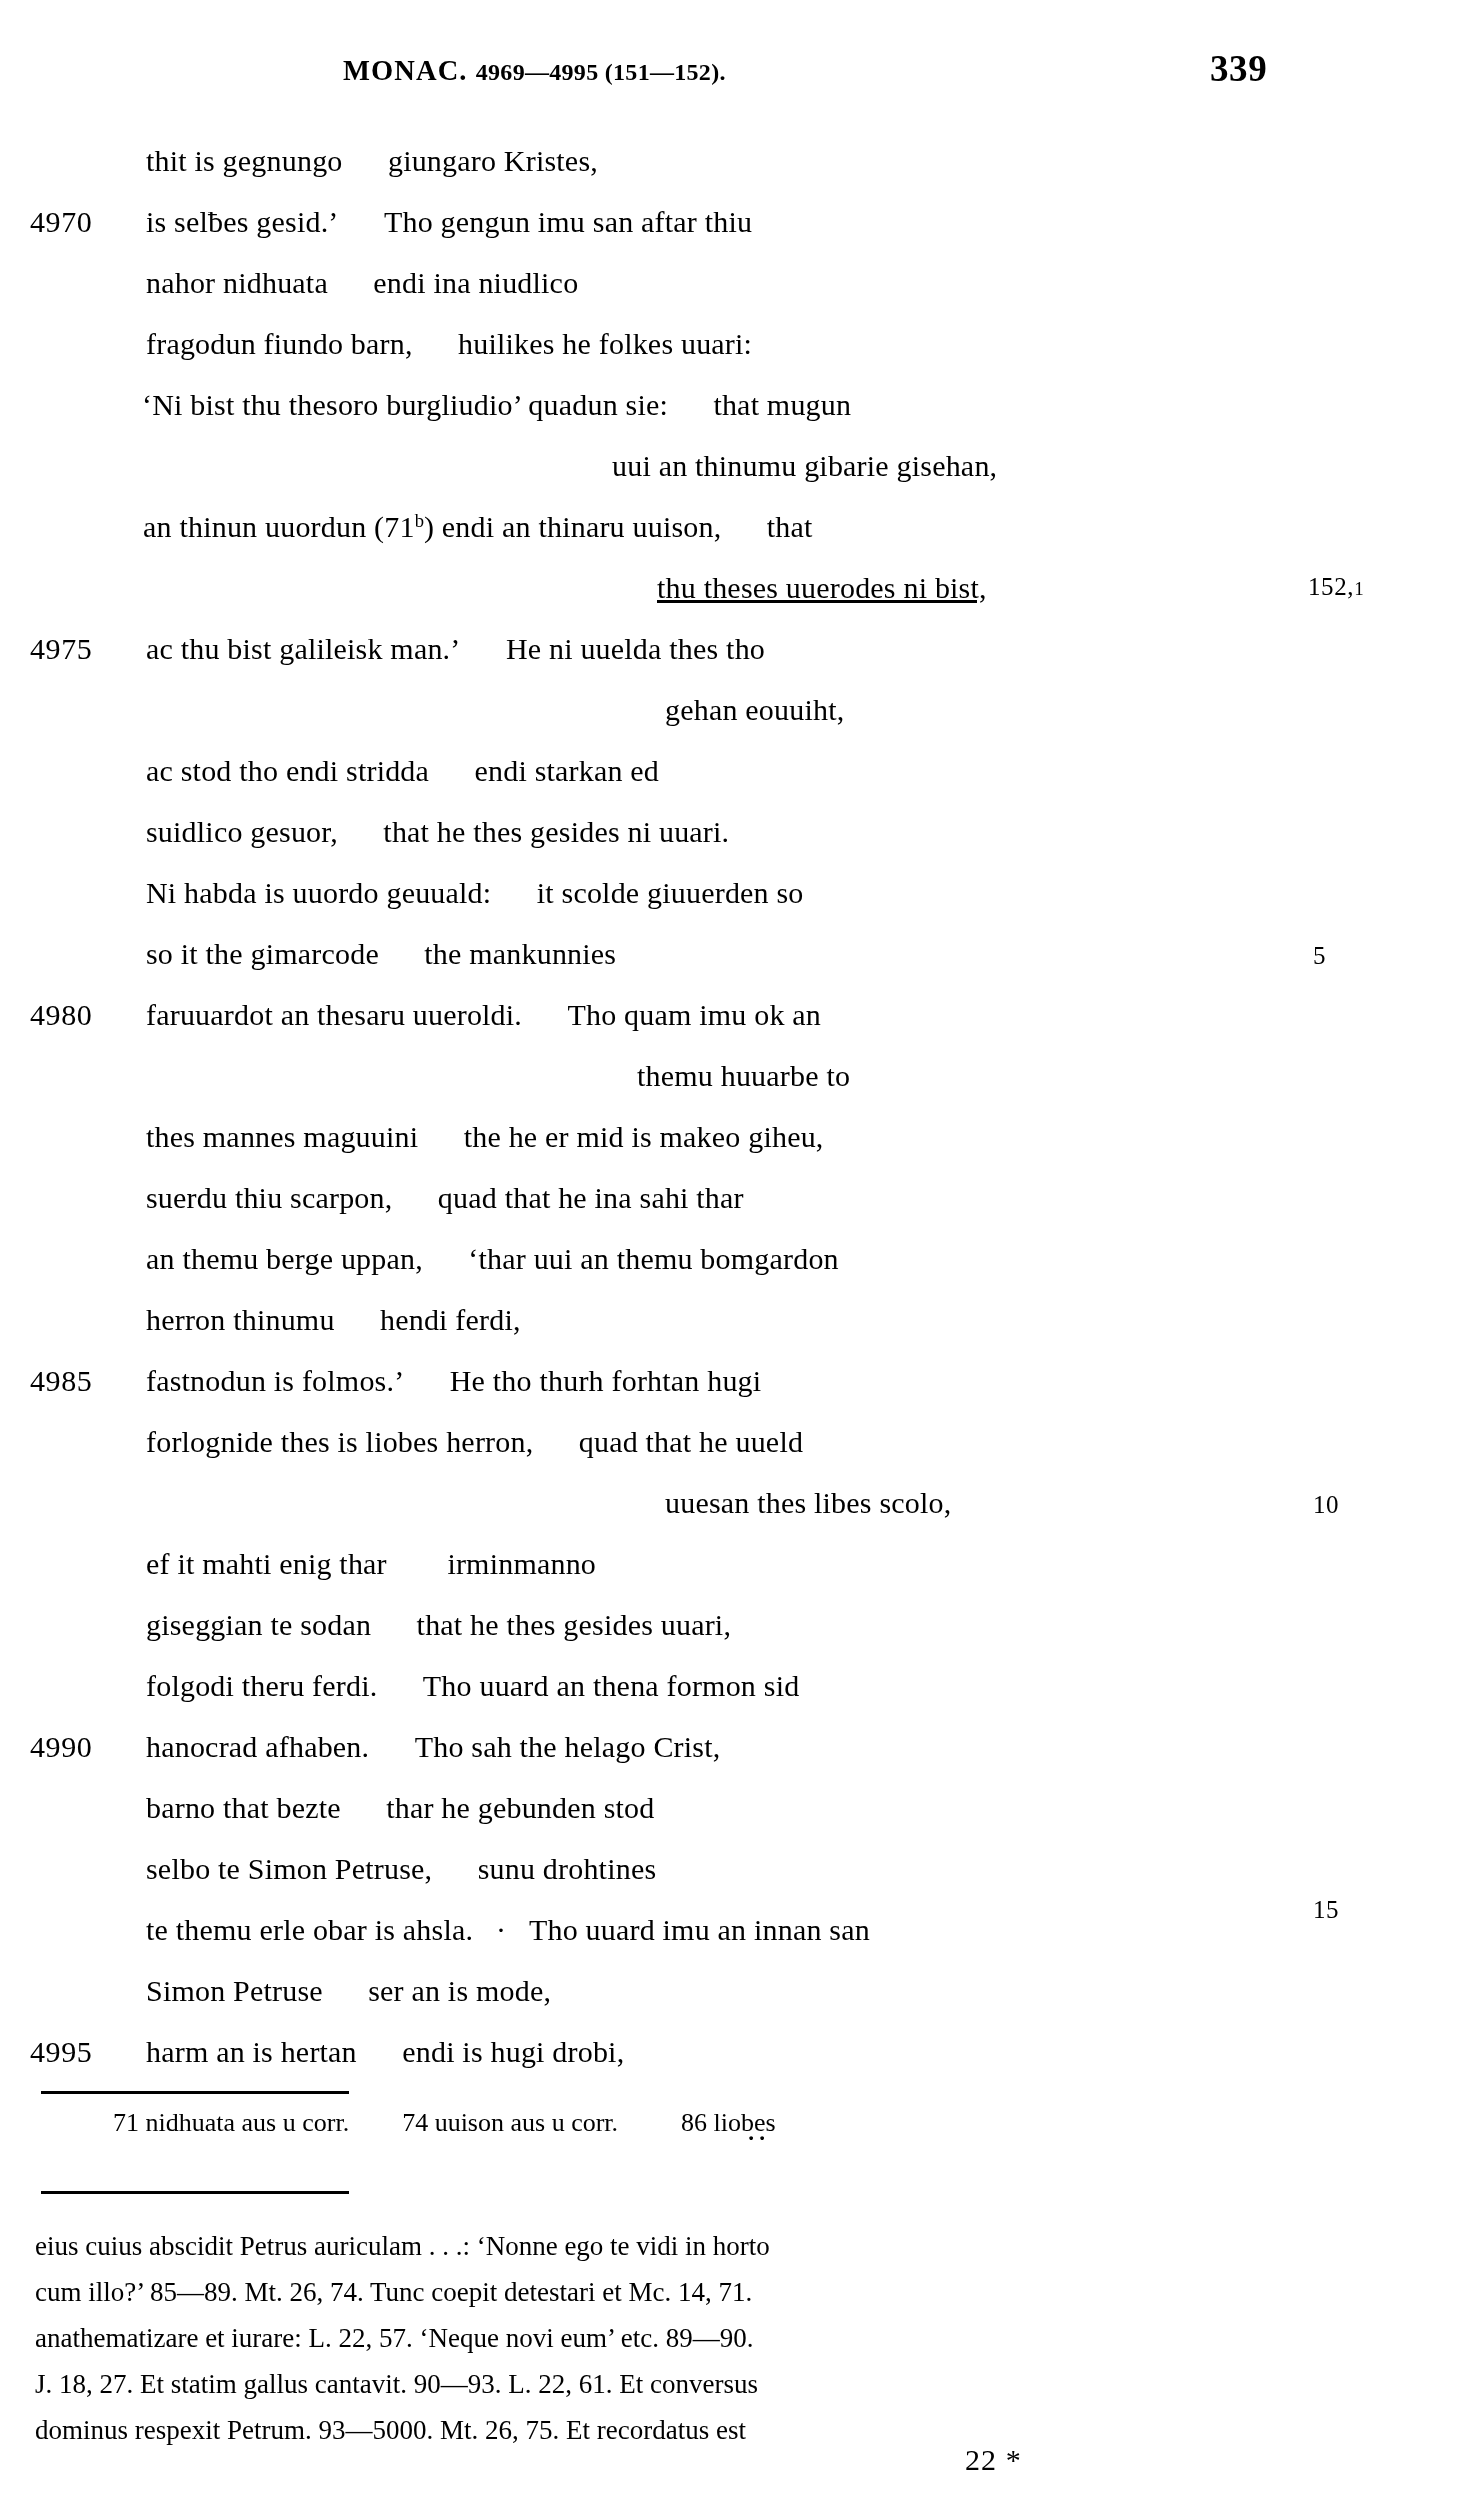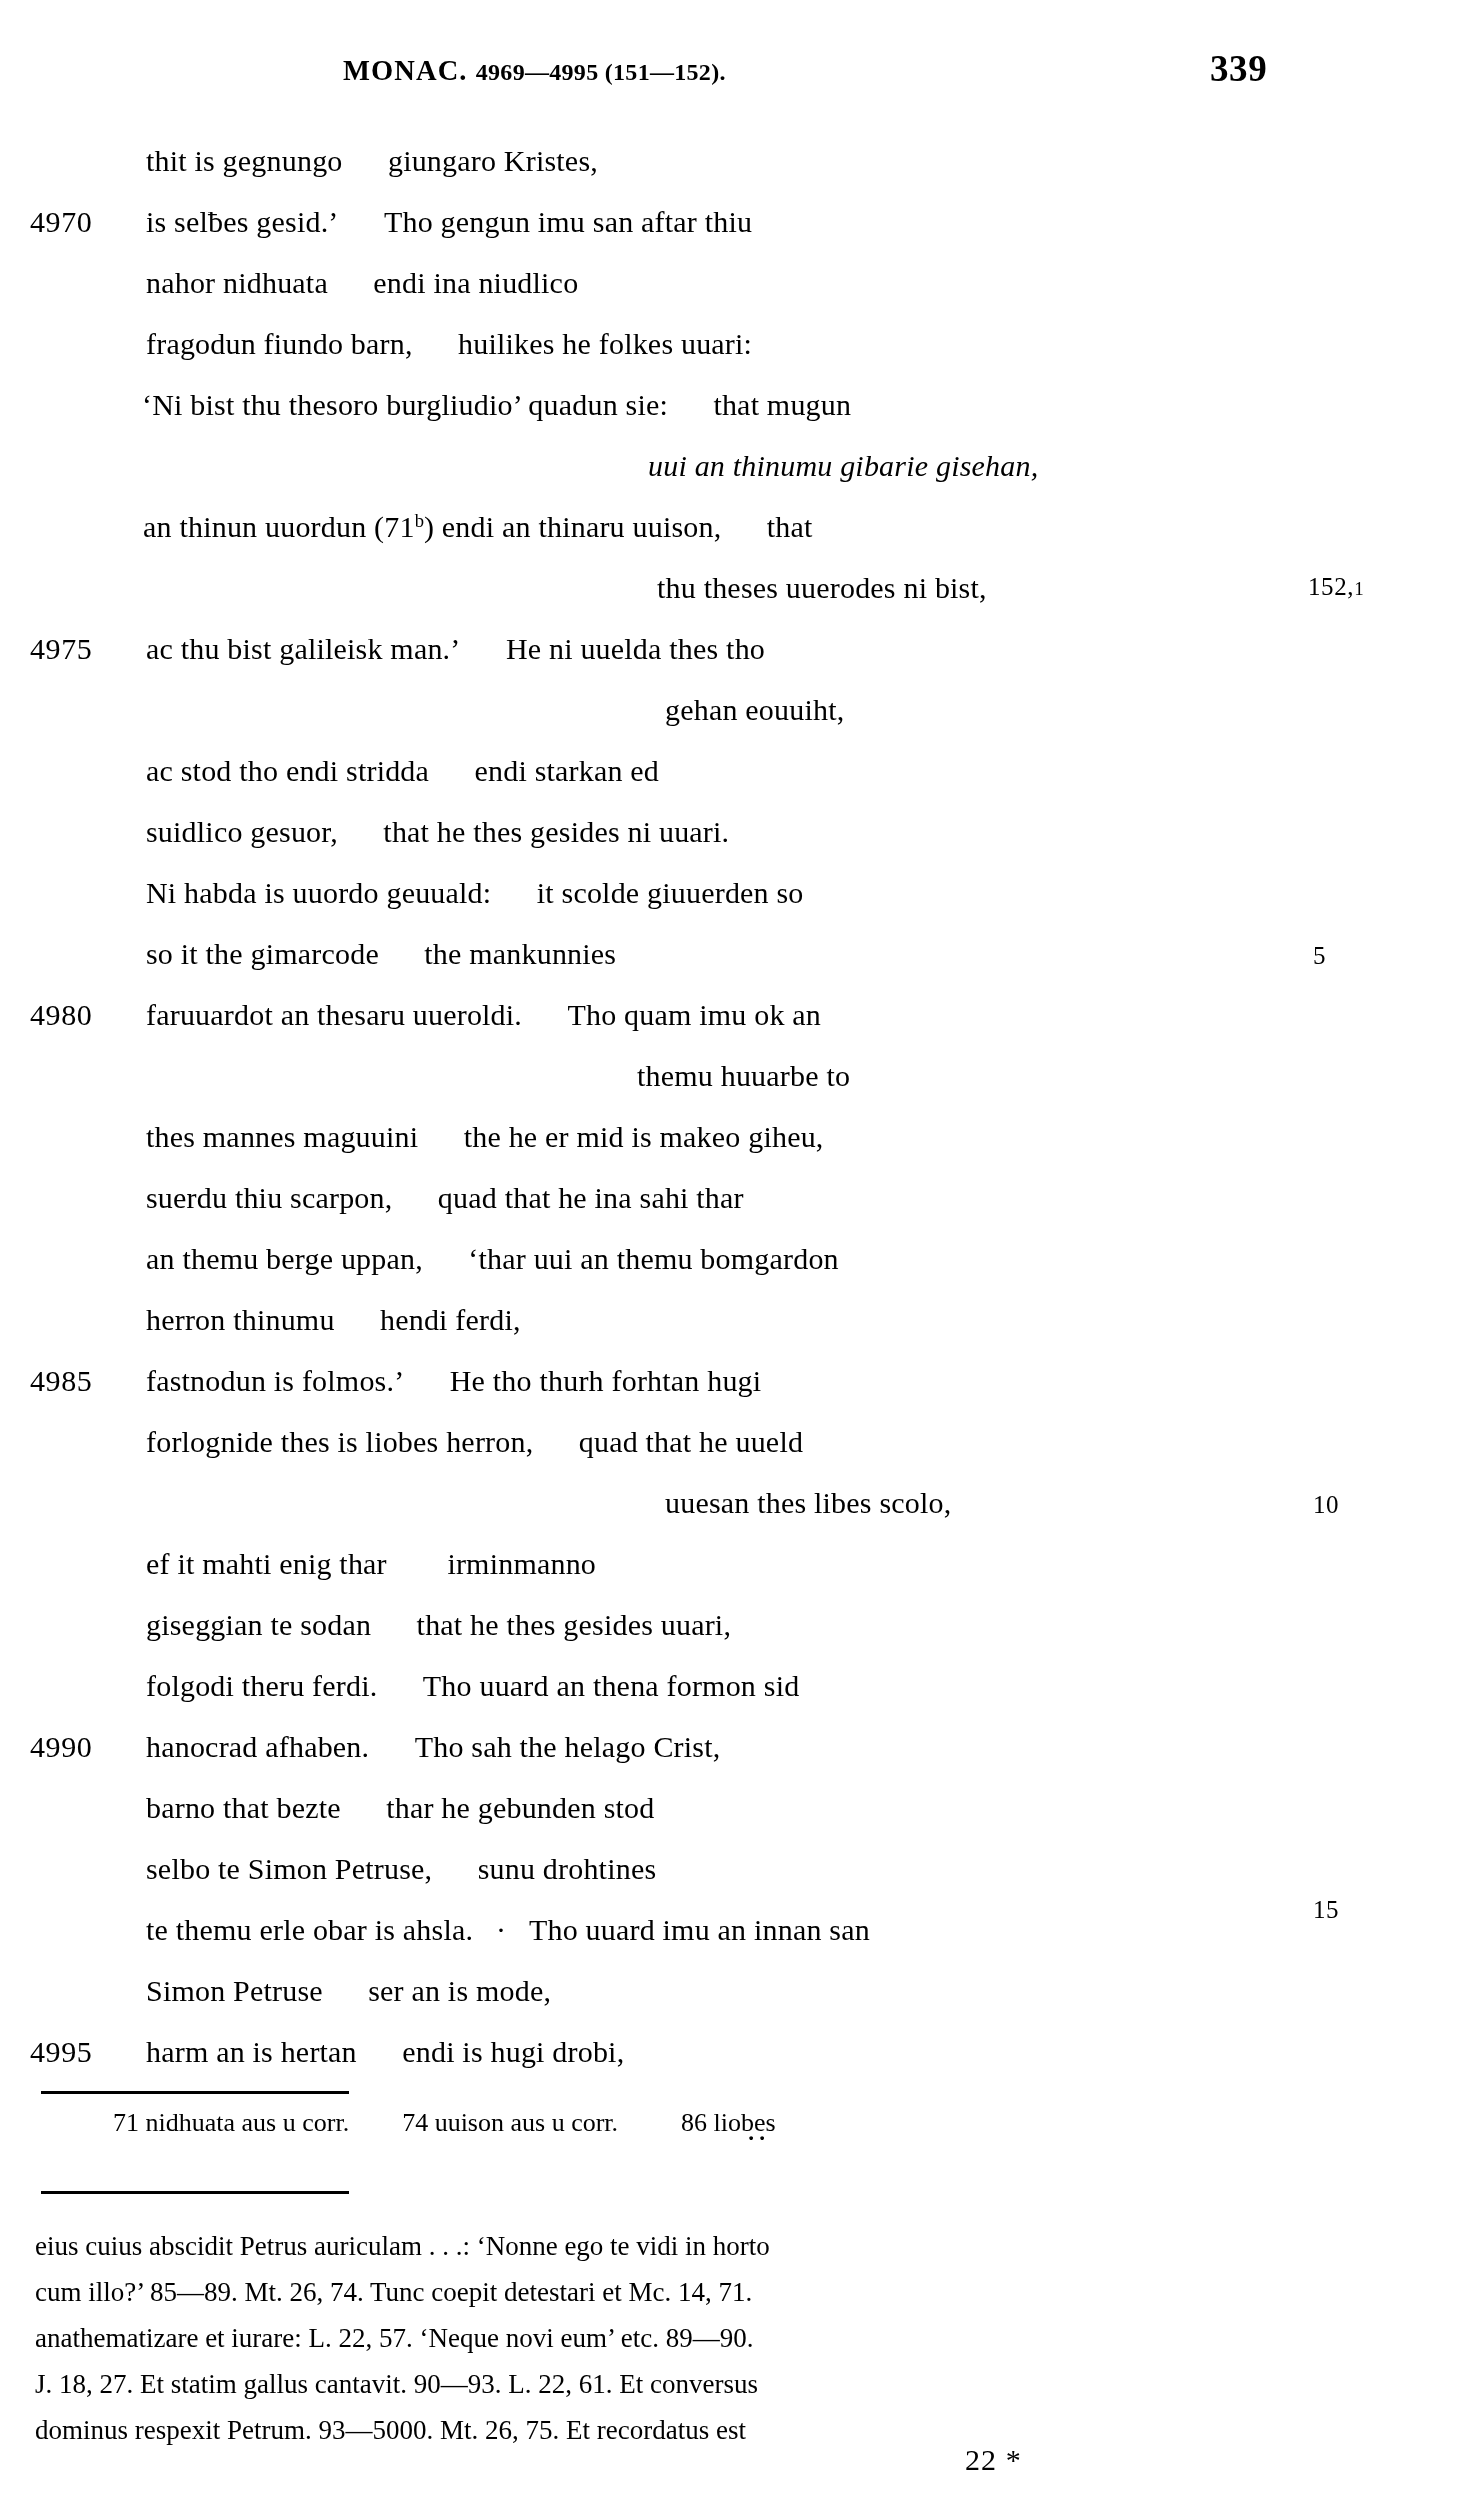--- a/index.html
+++ b/index.html
@@ -73,22 +73,22 @@
     font-size: 30px;
     letter-spacing: 0.6px;
   }
   .vtext {
     position: absolute;
     top: 0;
   }
   
   .vtext.i-main   { left: 146px; }
   .vtext.i-num    { left: 146px; }
-  .vtext.i-deep   { left: 648px; font-style: italic; }
-  .vtext.i-deep2  { left: 657px; }
+  .vtext.i-deep   { left: 612px; }
+  .vtext.i-deep2  { left: 657px; text-decoration: underline; }
   .vtext.i-deep3  { left: 665px; }
   .vtext.i-deep4  { left: 637px; }
   .vtext.i-quote  { left: 142px; }
   .vtext.i-an     { left: 143px; }
 
   .vmarg {
     position: absolute;
     font-size: 25px;
     letter-spacing: 0.6px;
   }

